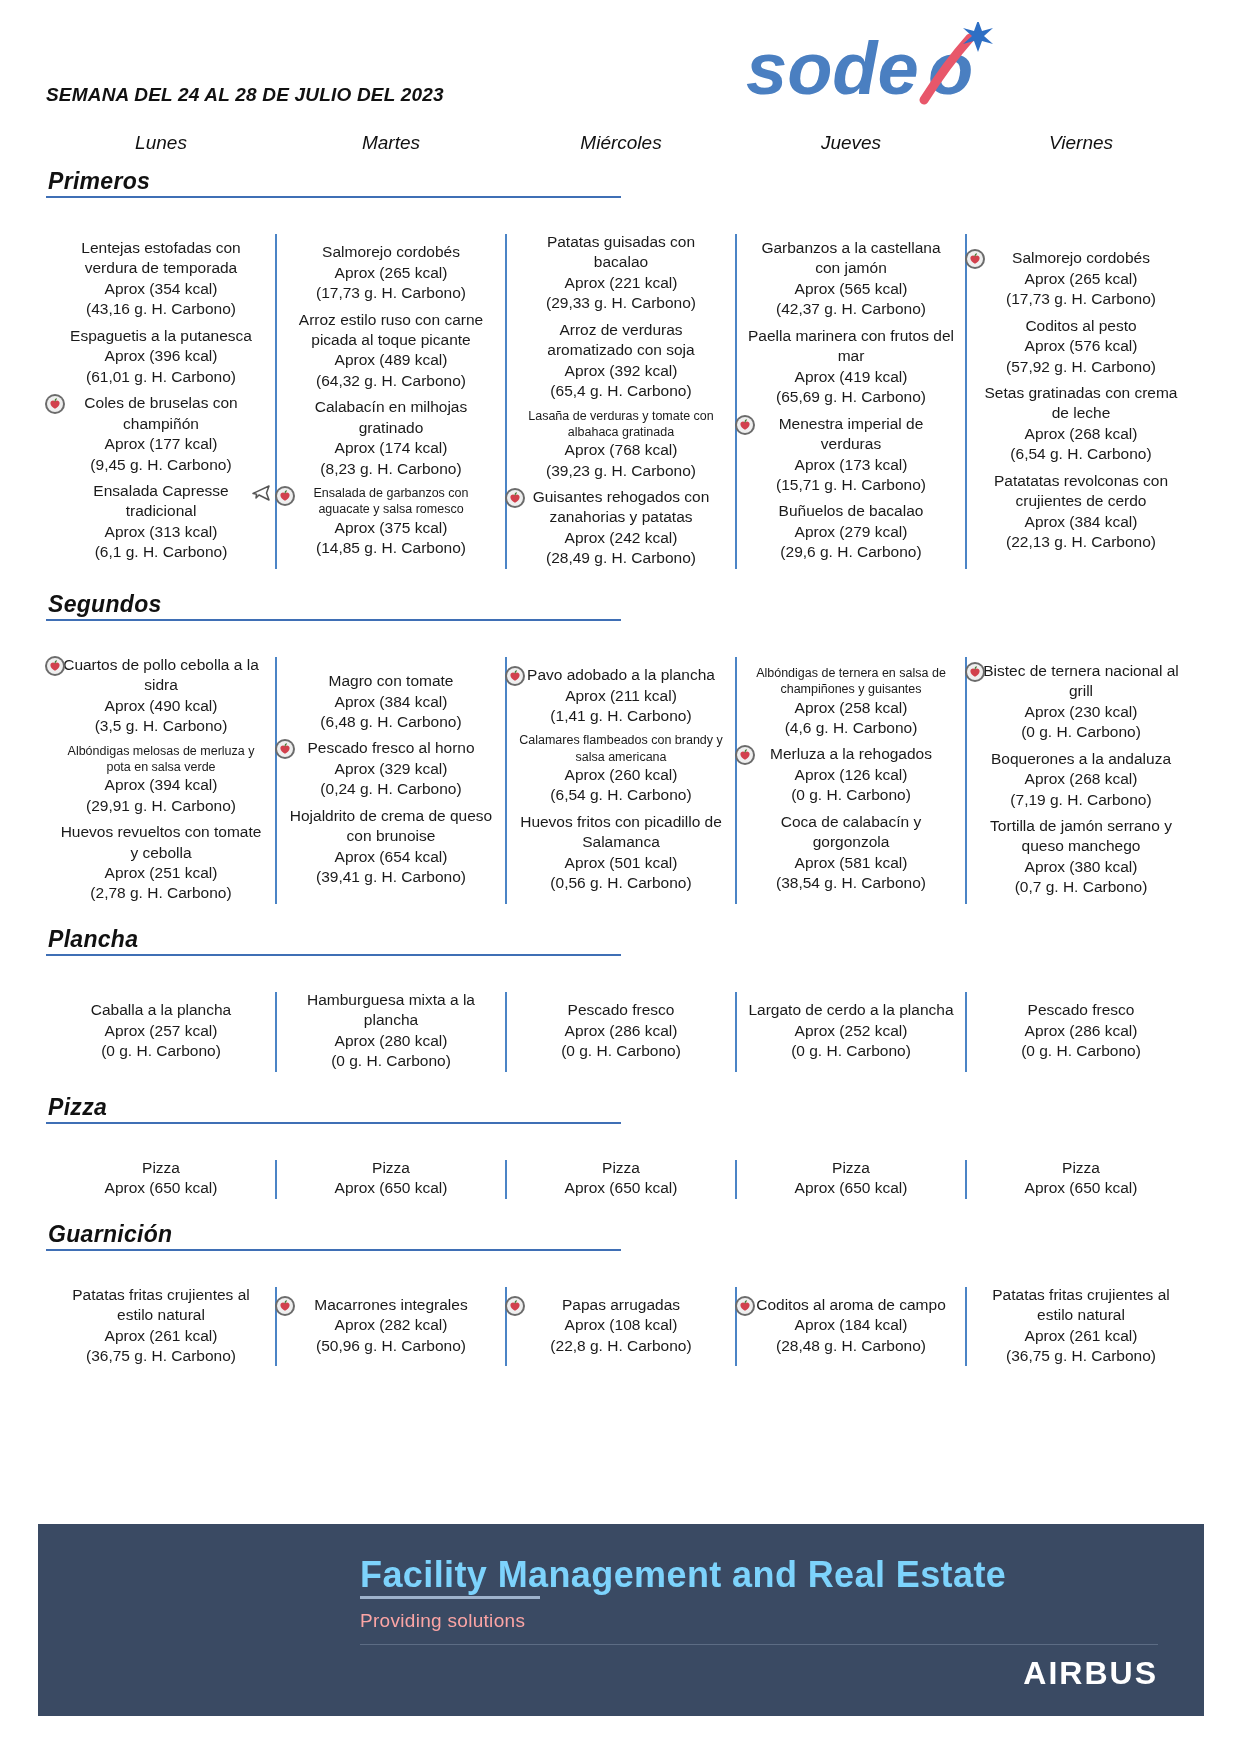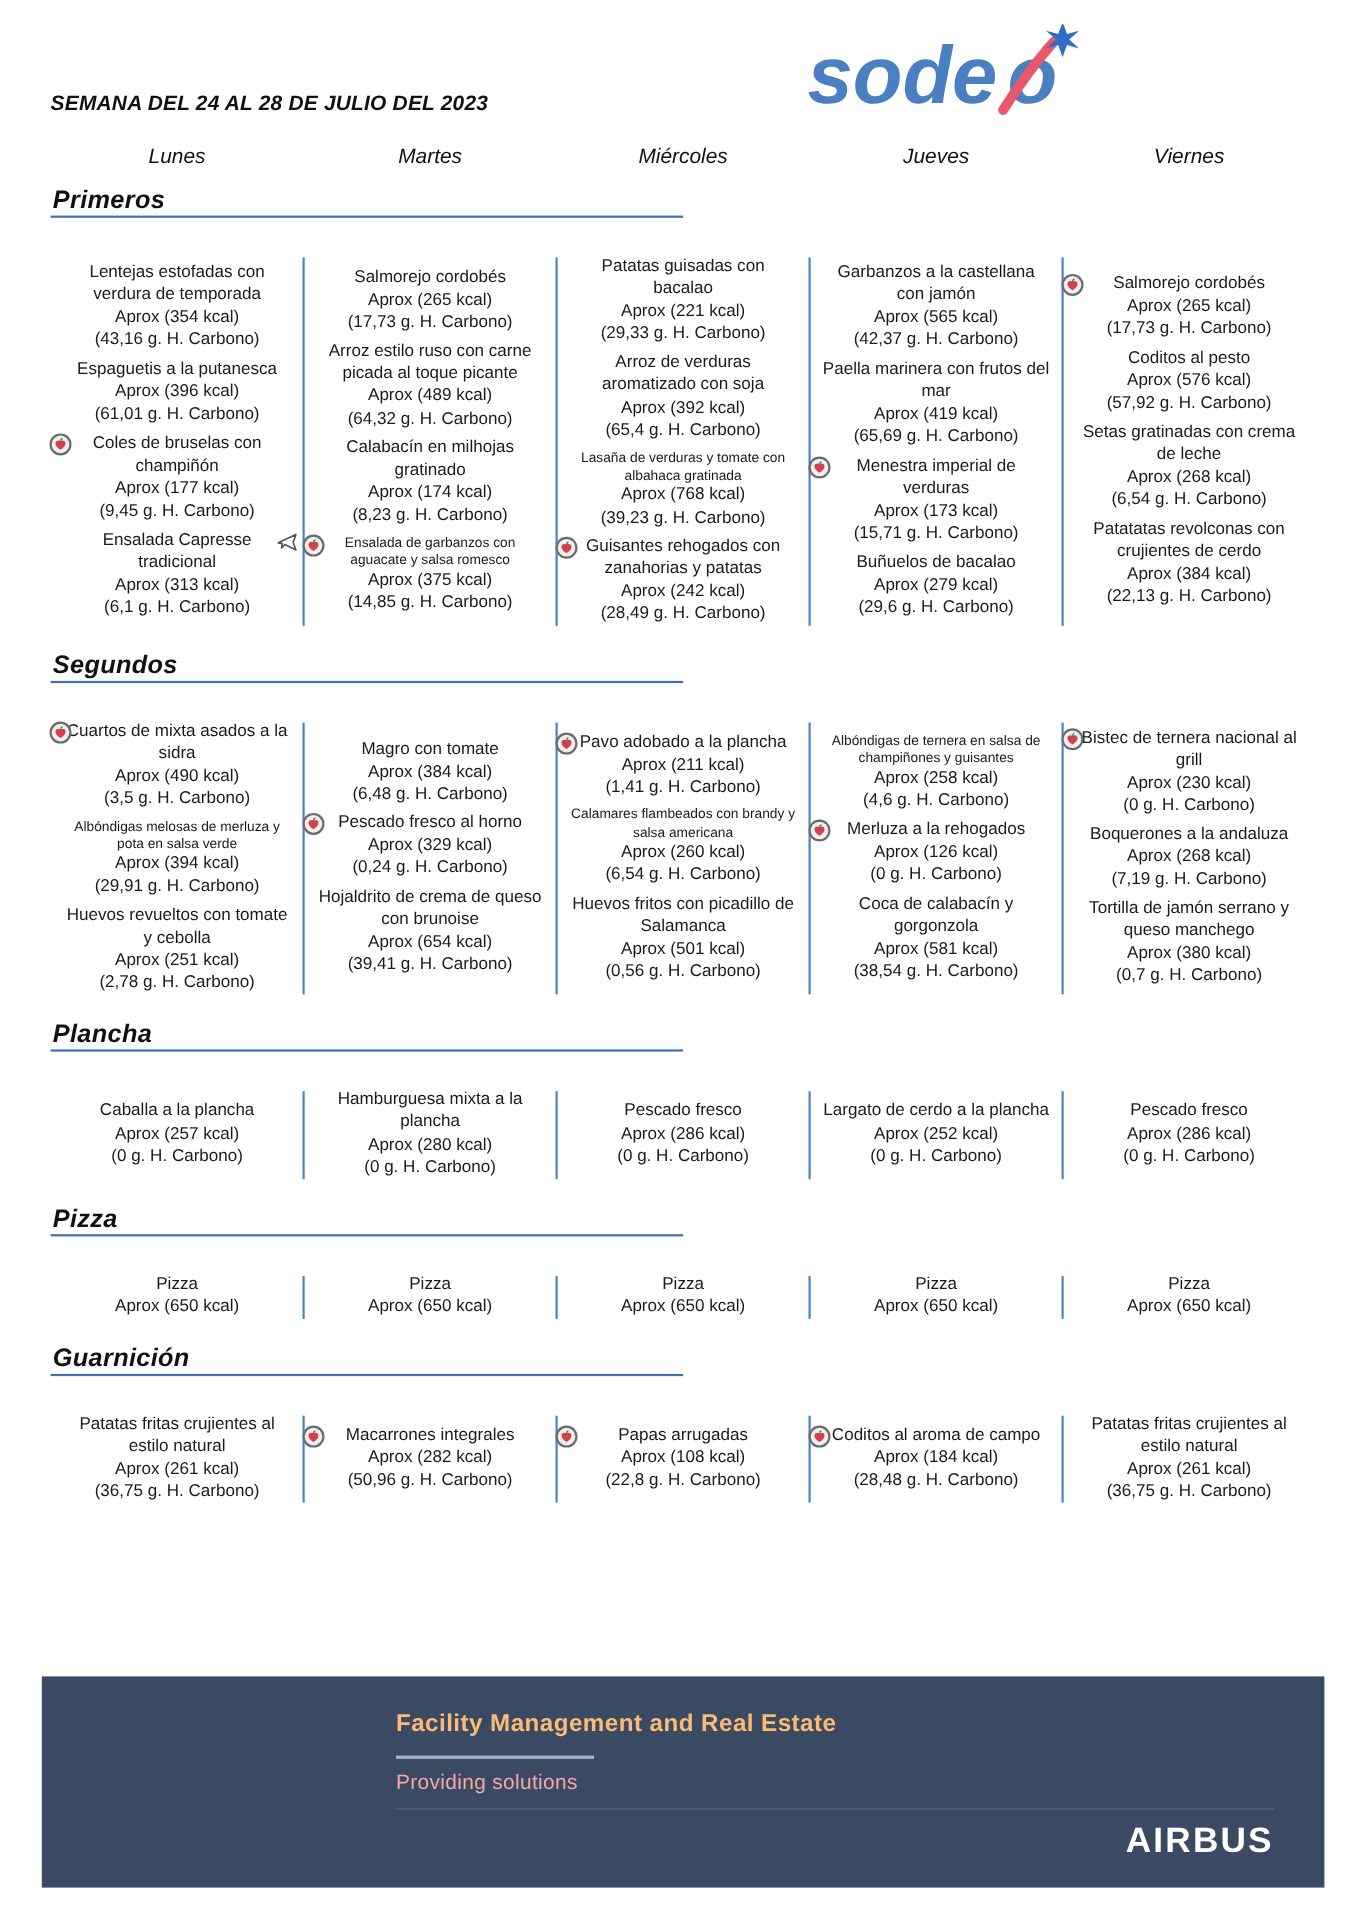--- a/index.html
+++ b/index.html
@@ -28,21 +28,21 @@
     left:0;top:84px;
     font-size:19px;
     font-weight:bold;
     font-style:italic;
     letter-spacing:.2px;
     color:#111;
     white-space:nowrap;
   }
   .sodexo-logo{
     position:absolute;
-    right:172px;top:22px;
+    right:160px;top:22px;
     width:290px;height:96px;
   }
   .sodexo-logo svg{display:block;}
 
   
   .days-row{
     display:flex;
     margin-top:2px;
   }
   .day-head{
@@ -132,22 +132,22 @@
     height:192px;
     background:#3a4a63;
   }
   .footer-inner{
     position:relative;
     width:100%;height:100%;
   }
   .fm-title{
     position:absolute;
     left:322px;top:30px;
-    color:#fdba74;
-    font-size:22px;
+    color:#7dd3fc;
+    font-size:36px;
     font-weight:bold;
     letter-spacing:.4px;
   }
   .fm-rule{
     position:absolute;
     left:322px;top:72px;
     width:180px;height:3px;
     background:#9fb3cc;
   }
   .fm-sub{
@@ -370,21 +370,21 @@
           <div class="col">
             <div class="dish">
               <span class="badge">
                 <svg viewBox="0 0 22 22" width="22" height="22">
                   <circle cx="11" cy="11" r="10" fill="#6b6b6b"></circle>
                   <circle cx="11" cy="11" r="8" fill="#efefef"></circle>
                   <path d="M11 8.2c1.9-1.6 4.6-.5 4.6 2 0 2.3-2.4 4.2-4.6 5.6-2.2-1.4-4.6-3.3-4.6-5.6 0-2.5 2.7-3.6 4.6-2z" fill="#d2404c"></path>
                   <path d="M11 8.4c0-1.4.6-2.3 1.7-2.8" stroke="#4b7a34" stroke-width="1.2" fill="none"></path>
                 </svg>
               </span>
-              <div class="name">Cuartos de mixta asados a la sidra</div>
+              <div class="name">Cuartos de pollo cebolla a la sidra</div>
               <div class="kcal">Aprox (490 kcal)</div>
               <div class="carb">(3,5 g. H. Carbono)</div>
             </div>
             <div class="dish">
               <div class="name small">Albóndigas melosas de merluza y pota en salsa verde</div>
               <div class="kcal">Aprox (394 kcal)</div>
               <div class="carb">(29,91 g. H. Carbono)</div>
             </div>
             <div class="dish">
               <div class="name">Huevos revueltos con tomate y cebolla</div>

